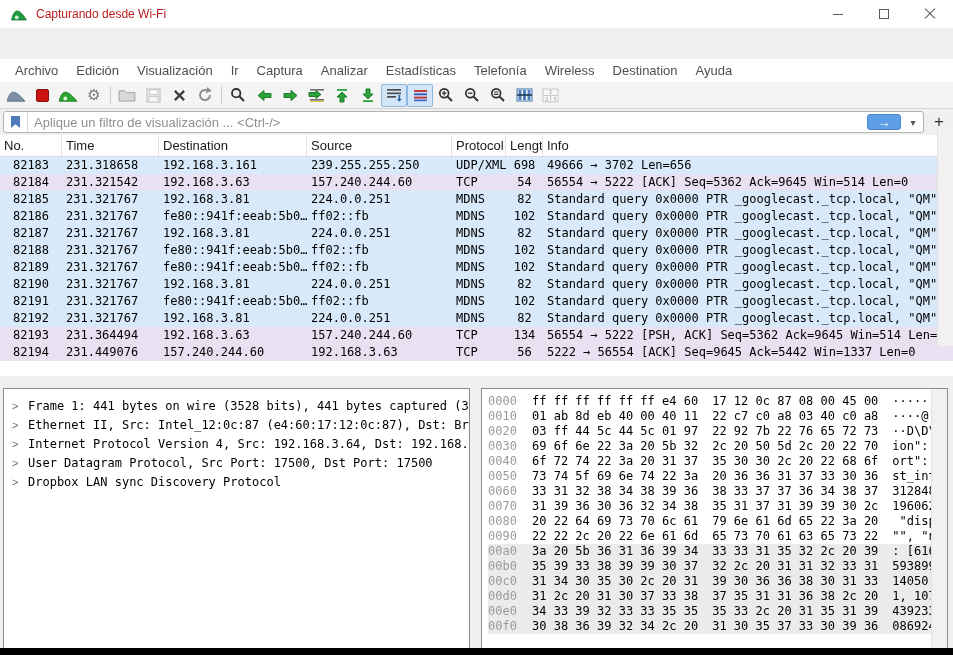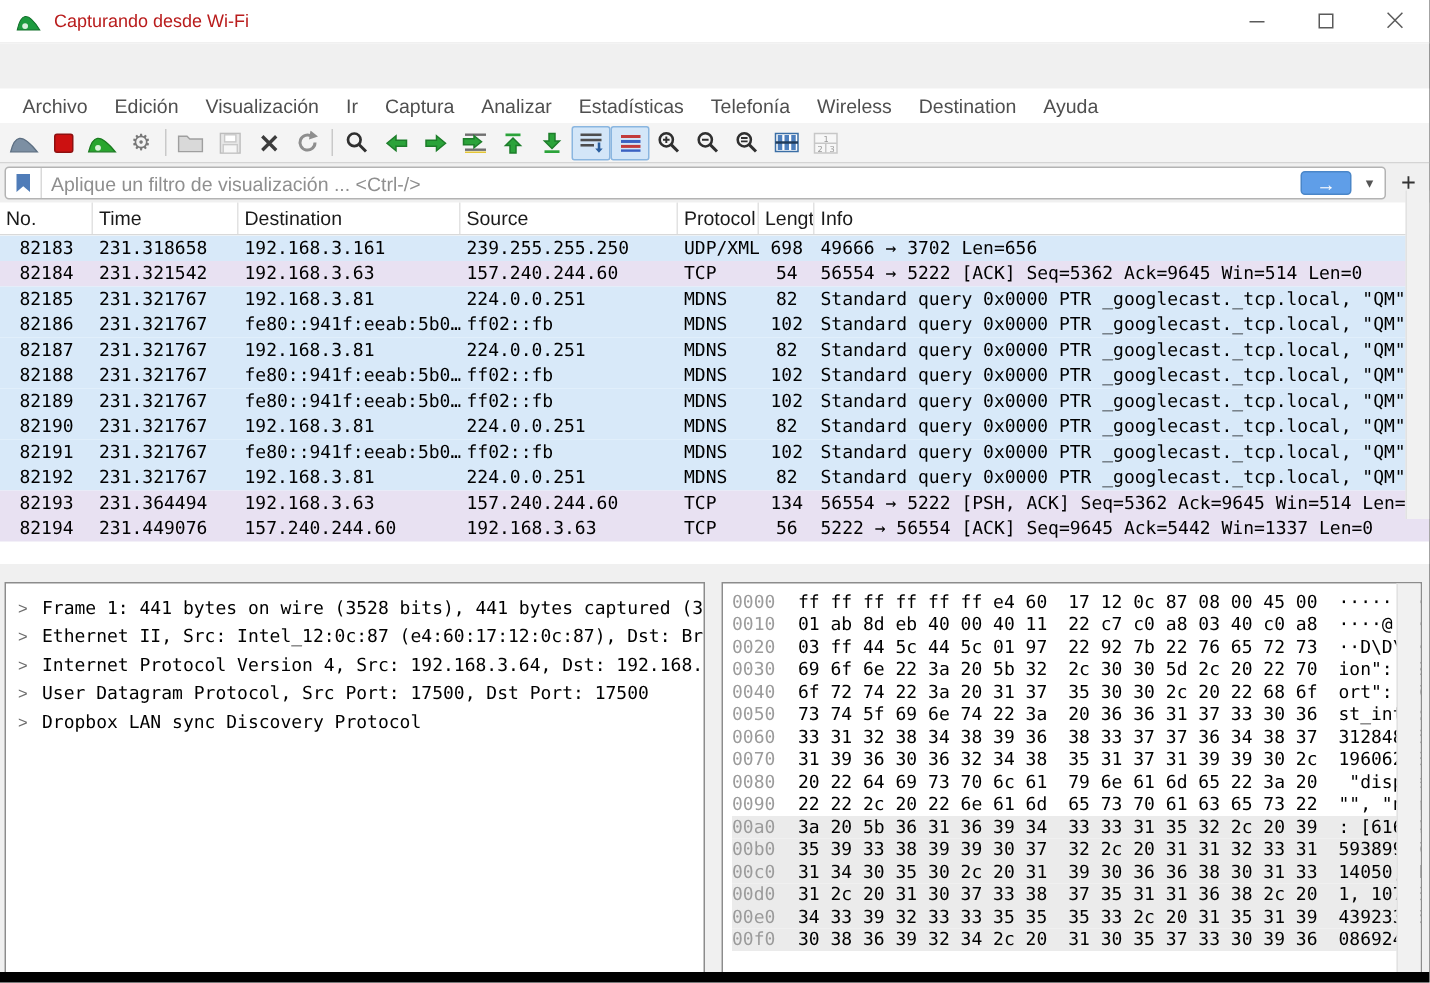--- a/index.html
+++ b/index.html
@@ -446,21 +446,21 @@
 
         <div class="hrow">
           <span class="off">0010</span><span class="hx">01 ab 8d eb 40 00 40 11</span><span class="hx">22 c7 c0 a8 03 40 c0 a8</span><span class="asc">····@·@·</span>
         </div>
 
         <div class="hrow">
           <span class="off">0020</span><span class="hx">03 ff 44 5c 44 5c 01 97</span><span class="hx">22 92 7b 22 76 65 72 73</span><span class="asc">··D\D\··</span>
         </div>
 
         <div class="hrow">
-          <span class="off">0030</span><span class="hx">69 6f 6e 22 3a 20 5b 32</span><span class="hx">2c 30 30 5d 2c 20 22 70</span><span class="asc">ion": [2</span>
+          <span class="off">0030</span><span class="hx">69 6f 6e 22 3a 20 5b 32</span><span class="hx">2c 20 50 5d 2c 20 22 70</span><span class="asc">ion": [2</span>
         </div>
 
         <div class="hrow">
           <span class="off">0040</span><span class="hx">6f 72 74 22 3a 20 31 37</span><span class="hx">35 30 30 2c 20 22 68 6f</span><span class="asc">ort": 17</span>
         </div>
 
         <div class="hrow">
           <span class="off">0050</span><span class="hx">73 74 5f 69 6e 74 22 3a</span><span class="hx">20 36 36 31 37 33 30 36</span><span class="asc">st_int":</span>
         </div>
 

